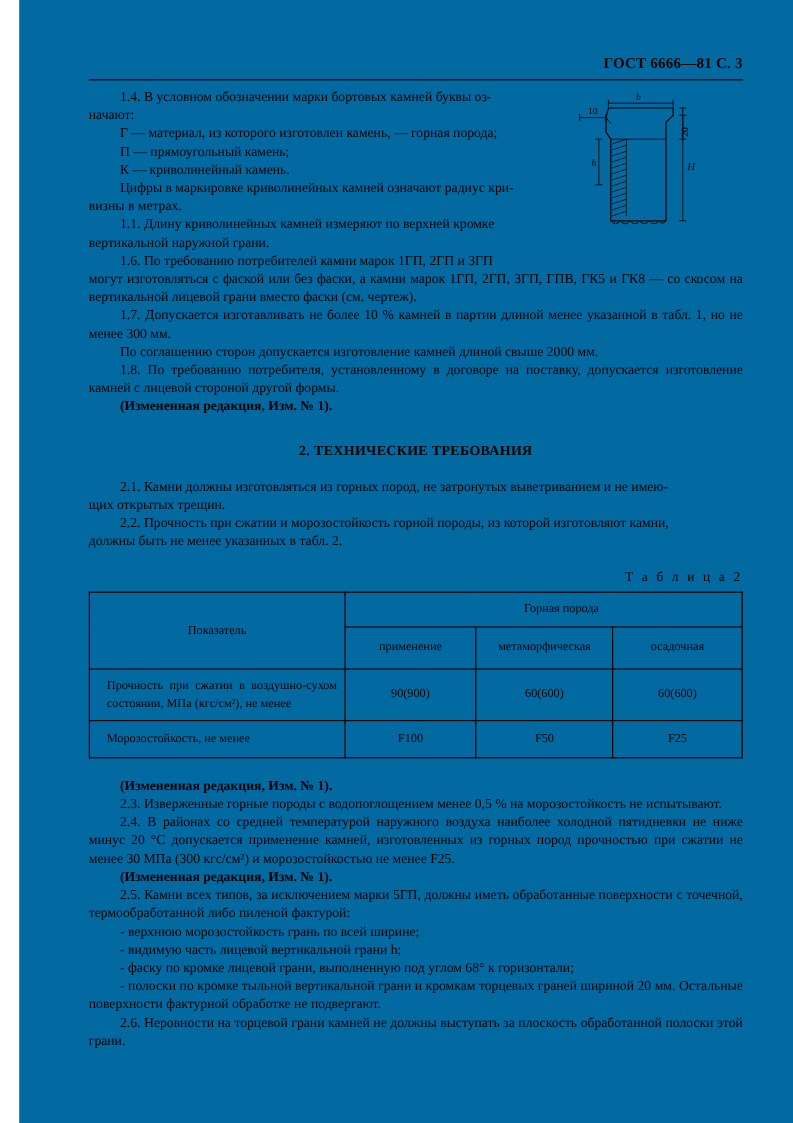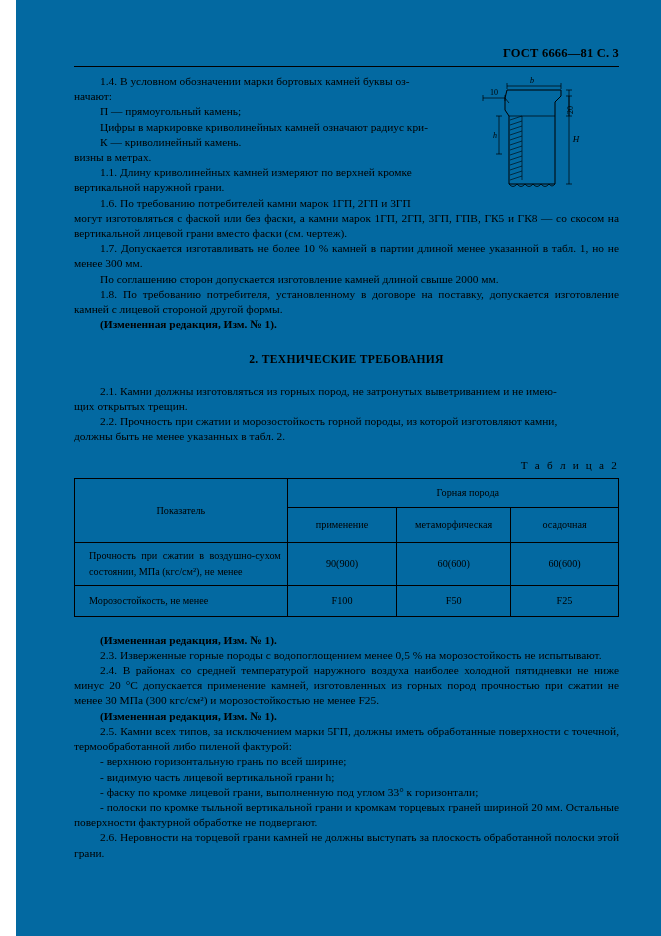--- a/index.html
+++ b/index.html
@@ -166,23 +166,24 @@
 
       <path d="M40 108 q4 5 8 0 q4 5 8 0 q4 5 8 0 q4 5 8 0 q4 5 8 0 q3 4 6 0" fill="none" stroke="#000" stroke-width="0.8"></path>
     </svg>
   </div>
 
   <div class="content">
 
     <div class="para-block">
       <p style="width:370px;">1.4.  В условном обозначении марки бортовых камней буквы оз-</p>
       <p class="noindent">начают:</p>
+      <p style="width:370px;">Г — материал, из которого изготовлен камень, — горная порода;</p>
       <p style="width:370px;">П — прямоугольный камень;</p>
+      <p style="width:370px;">К — криволинейный камень.</p>
       <p style="width:370px;">Цифры в маркировке криволинейных камней означают радиус кри-</p>
-      <p style="width:370px;">К — криволинейный камень.</p>
       <p class="noindent">визны в метрах.</p>
       <p style="width:370px;">1.1.  Длину криволинейных камней измеряют по верхней кромке</p>
       <p class="noindent">вертикальной наружной грани.</p>
       <p style="width:370px;">1.6.  По требованию потребителей камни марок 1ГП, 2ГП и 3ГП</p>
       <p class="noindent">могут изготовляться с фаской или без фаски, а камни марок 1ГП, 2ГП, 3ГП, ГПВ, ГК5 и ГК8 — со скосом на вертикальной лицевой грани вместо фаски (см. чертеж).</p>
       <p>1.7.  Допускается изготавливать не более 10 % камней в партии длиной менее указанной в табл. 1, но не менее 300 мм.</p>
       <p>По соглашению сторон допускается изготовление камней длиной свыше 2000 мм.</p>
       <p>1.8.  По требованию потребителя, установленному в договоре на поставку, допускается изготовление камней с лицевой стороной другой формы.</p>
       <p class="bold">(Измененная редакция, Изм. № 1).</p>
     </div>
@@ -227,21 +228,21 @@
     </div>
 
     <div class="spacer-m"></div>
 
     <div class="para-block">
       <p class="bold">(Измененная редакция, Изм. № 1).</p>
       <p>2.3.  Изверженные горные породы с водопоглощением менее 0,5 % на морозостойкость не испытывают.</p>
       <p>2.4.  В районах со средней температурой наружного воздуха наиболее холодной пятидневки не ниже минус 20 °С допускается применение камней, изготовленных из горных пород прочностью при сжатии не менее 30 МПа (300 кгс/см²) и морозостойкостью не менее F25.</p>
       <p class="bold">(Измененная редакция, Изм. № 1).</p>
       <p>2.5.  Камни всех типов, за исключением марки 5ГП, должны иметь обработанные поверхности с точечной, термообработанной либо пиленой фактурой:</p>
-      <p class="dash">- верхнюю горизонтальную грань по всей ширине;</p>
+      <p class="dash">- верхнюю морозостойкость грань по всей ширине;</p>
       <p class="dash">- видимую часть лицевой вертикальной грани h;</p>
-      <p class="dash">- фаску по кромке лицевой грани, выполненную под углом 33° к горизонтали;</p>
+      <p class="dash">- фаску по кромке лицевой грани, выполненную под углом 68° к горизонтали;</p>
       <p class="dash">- полоски по кромке тыльной вертикальной грани и кромкам торцевых граней шириной 20 мм. Остальные поверхности фактурной обработке не подвергают.</p>
       <p>2.6.  Неровности на торцевой грани камней не должны выступать за плоскость обработанной полоски этой грани.</p>
     </div>
 
   </div>
 </div>
 
 </body></html>

